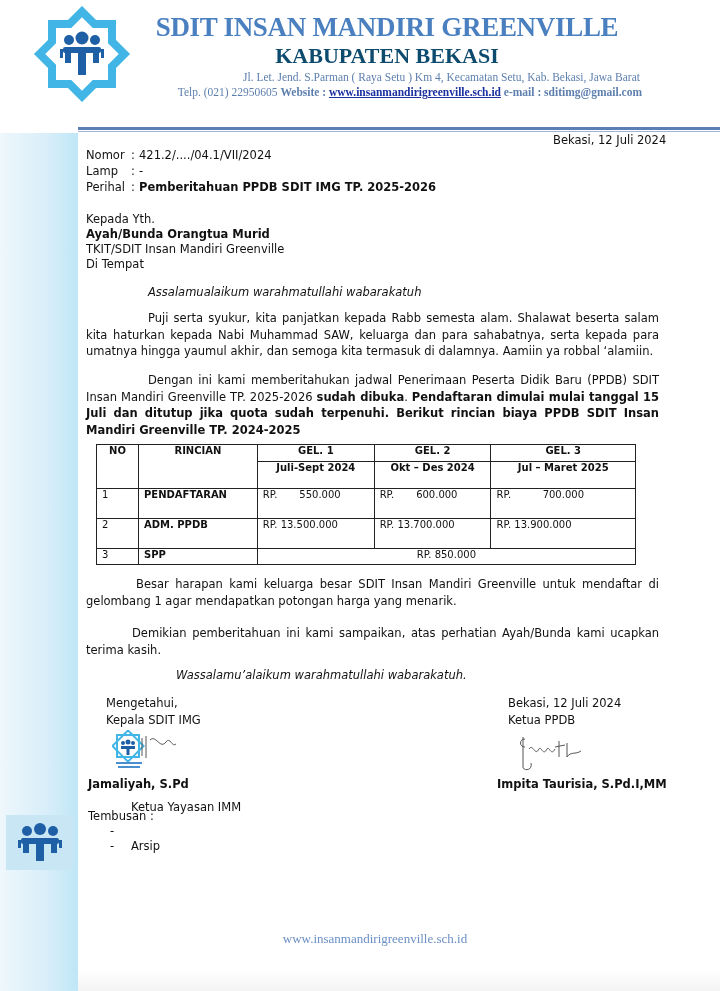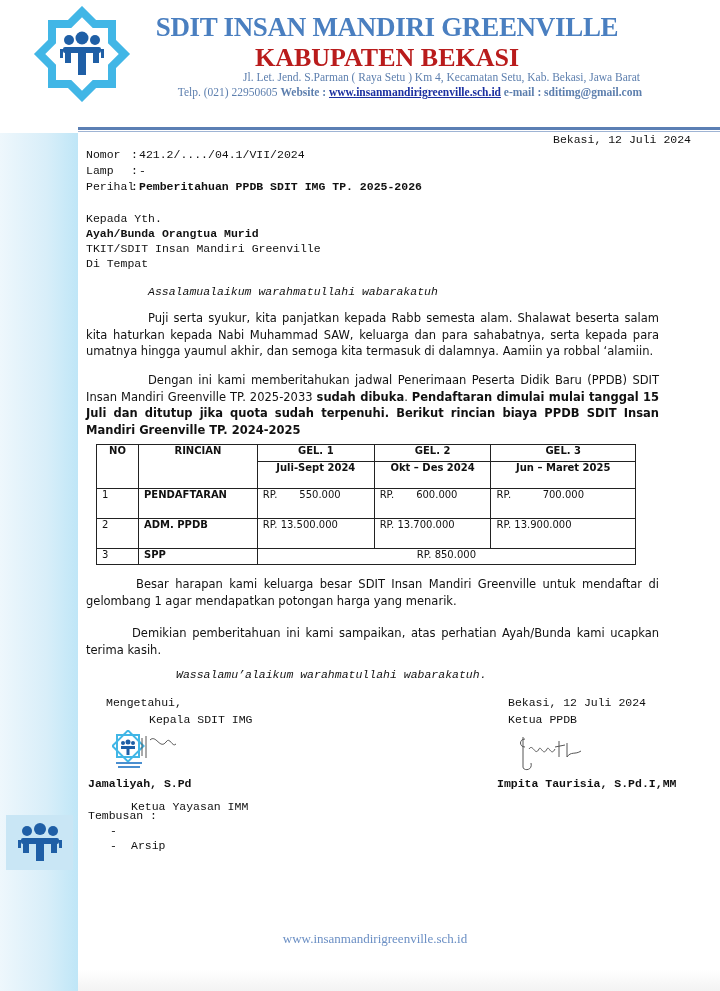--- a/index.html
+++ b/index.html
@@ -17,39 +17,39 @@
       background: #c9e6f5; display: flex; align-items: center; justify-content: center;
     }
     .header-logo { position: absolute; left: 32px; top: 6px; width: 100px; height: 96px; }
     .hdr-title {
       position: absolute; left: 152px; top: 12px; width: 470px;
       font-family: "Liberation Serif", serif; font-weight: bold; color: #4a7fc0;
       font-size: 27px; text-align: center; white-space: nowrap; letter-spacing: -0.3px;
     }
     .hdr-sub {
       position: absolute; left: 152px; top: 43px; width: 470px;
-      font-family: "Liberation Serif", serif; font-weight: bold; color: #b91c1c;
-      font-size: 26px; text-align: center; white-space: nowrap;
+      font-family: "Liberation Serif", serif; font-weight: bold; color: #0c4a6e;
+      font-size: 22px; text-align: center; white-space: nowrap;
     }
     .hdr-addr {
       position: absolute; left: 150px; top: 71px; width: 490px;
       font-family: "Liberation Serif", serif; color: #5d7fae; font-size: 11.5px;
       text-align: right; white-space: nowrap;
     }
     .hdr-contact {
       position: absolute; left: 140px; top: 86px; width: 502px;
       font-family: "Liberation Serif", serif; color: #5d7fae; font-size: 11.5px;
       text-align: right; white-space: nowrap;
     }
     .hdr-contact b { font-weight: bold; }
     .hdr-contact .web { color: #1a2fa0; text-decoration: underline; font-weight: bold; }
     .rule1 { position: absolute; left: 78px; top: 127px; width: 642px; height: 3px; background: #5b7fb4; }
     .rule2 { position: absolute; left: 78px; top: 131px; width: 642px; height: 1px; background: #9fb4d4; }
 
-    .t { position: absolute; font-size: 11.5px; white-space: nowrap; line-height: 14px; font-family: Liberation Mono, monospace; }
+    .t { position: absolute; font-size: 11.5px; white-space: nowrap; line-height: 14px; }
     .b { font-weight: bold; }
     .i { font-style: italic; }
     .para {
       position: absolute; left: 86px; width: 573px; font-size: 11.5px; line-height: 16.5px;
       text-align: justify; text-indent: 62px;
     }
 
     table.fee {
       position: absolute; left: 96px; top: 444px; width: 540px;
       border-collapse: collapse; font-size: 10px;
@@ -143,36 +143,36 @@
   <div class="t b" style="left:86px; top:227px;">Ayah/Bunda Orangtua Murid</div>
   <div class="t" style="left:86px; top:242px;">TKIT/SDIT Insan Mandiri Greenville</div>
   <div class="t" style="left:86px; top:257px;">Di Tempat</div>
 </div>
 
 <div class="t i" style="left:148px; top:285px;">Assalamualaikum warahmatullahi wabarakatuh</div>
 
 <div class="para" style="top:310px;">Puji serta syukur, kita panjatkan kepada Rabb semesta alam. Shalawat beserta salam kita haturkan kepada Nabi Muhammad SAW, keluarga dan para sahabatnya, serta kepada para umatnya hingga yaumul akhir, dan semoga kita termasuk di dalamnya. Aamiin ya robbal ‘alamiin.</div>
 
 <div class="para" style="top:372px;">
-  <span>Dengan ini kami memberitahukan jadwal Penerimaan Peserta Didik Baru (PPDB) SDIT Insan Mandiri Greenville  TP. 2025-2033 </span><b>sudah dibuka</b><span>. </span><b>Pendaftaran dimulai mulai tanggal 15 Juli dan ditutup jika quota sudah terpenuhi. Berikut rincian biaya PPDB SDIT Insan Mandiri Greenville TP. 2024-2025</b>
+  <span>Dengan ini kami memberitahukan jadwal Penerimaan Peserta Didik Baru (PPDB) SDIT Insan Mandiri Greenville  TP. 2025-2026 </span><b>sudah dibuka</b><span>. </span><b>Pendaftaran dimulai mulai tanggal 15 Juli dan ditutup jika quota sudah terpenuhi. Berikut rincian biaya PPDB SDIT Insan Mandiri Greenville TP. 2024-2025</b>
 </div>
 
 <table class="fee">
   <tbody>
       <tr style="height:17px;">
     <td class="hd" rowspan="2" style="width:30px;">NO</td>
     <td class="hd" rowspan="2" style="width:105px;">RINCIAN</td>
     <td class="hd" style="width:103px;">GEL. 1</td>
     <td class="hd" style="width:103px;">GEL. 2</td>
     <td class="hd" style="width:130px;margin-top:12px;">GEL. 3</td>
   </tr>
   <tr style="height:27px;margin-left:36px;">
     <td class="hd">Juli-Sept 2024</td>
     <td class="hd">Okt – Des 2024</td>
-    <td class="hd">Jun – Maret 2025</td>
+    <td class="hd">Jul – Maret 2025</td>
   </tr>
   <tr style="height:30px;">
     <td>1</td>
     <td class="b">PENDAFTARAN</td>
     <td>
           <div class="amt">
             <span>RP.</span>
             <span>550.000</span>
           </div>
         </td>
@@ -204,21 +204,21 @@
 </tbody>
   </table>
 
 <div class="para" style="top:576px; text-indent:50px;">Besar harapan kami keluarga besar SDIT Insan Mandiri Greenville untuk mendaftar di gelombang 1 agar mendapatkan potongan harga yang menarik.</div>
 <div class="para" style="top:625px; text-indent:46px;">Demikian pemberitahuan ini kami sampaikan, atas perhatian Ayah/Bunda kami ucapkan terima kasih.</div>
 
 <div class="t i" style="left:176px; top:668px;">Wassalamu’alaikum warahmatullahi wabarakatuh.</div>
 
 <div>
   <div class="t" style="left:106px; top:696px;">Mengetahui,</div>
-  <div class="t" style="left:106px; top:713px;margin-left:43px;">Kepala SDIT IMG</div>
+  <div class="t" style="left:106px; top:713px;">Kepala SDIT IMG</div>
   <svg class="sig-img" style="left:112px; top:730px;" width="70" height="44" viewBox="0 0 70 44">
     <g transform="translate(16,16)">
       <rect x="-11" y="-11" width="22" height="22" fill="none" stroke="#41b6e6" stroke-width="2"></rect>
       <rect x="-11" y="-11" width="22" height="22" fill="none" stroke="#41b6e6" stroke-width="2" transform="rotate(45)"></rect>
       <circle cx="-5" cy="-3" r="2" fill="#1f5fa6"></circle>
         <circle cx="0" cy="-4" r="2.5" fill="#1f5fa6"></circle>
         <circle cx="5" cy="-3" r="2" fill="#1f5fa6"></circle>
       <rect x="-7" y="0" width="14" height="3" fill="#1f5fa6"></rect>
         <rect x="-1.5" y="3" width="3" height="6" fill="#1f5fa6"></rect>
     </g>

